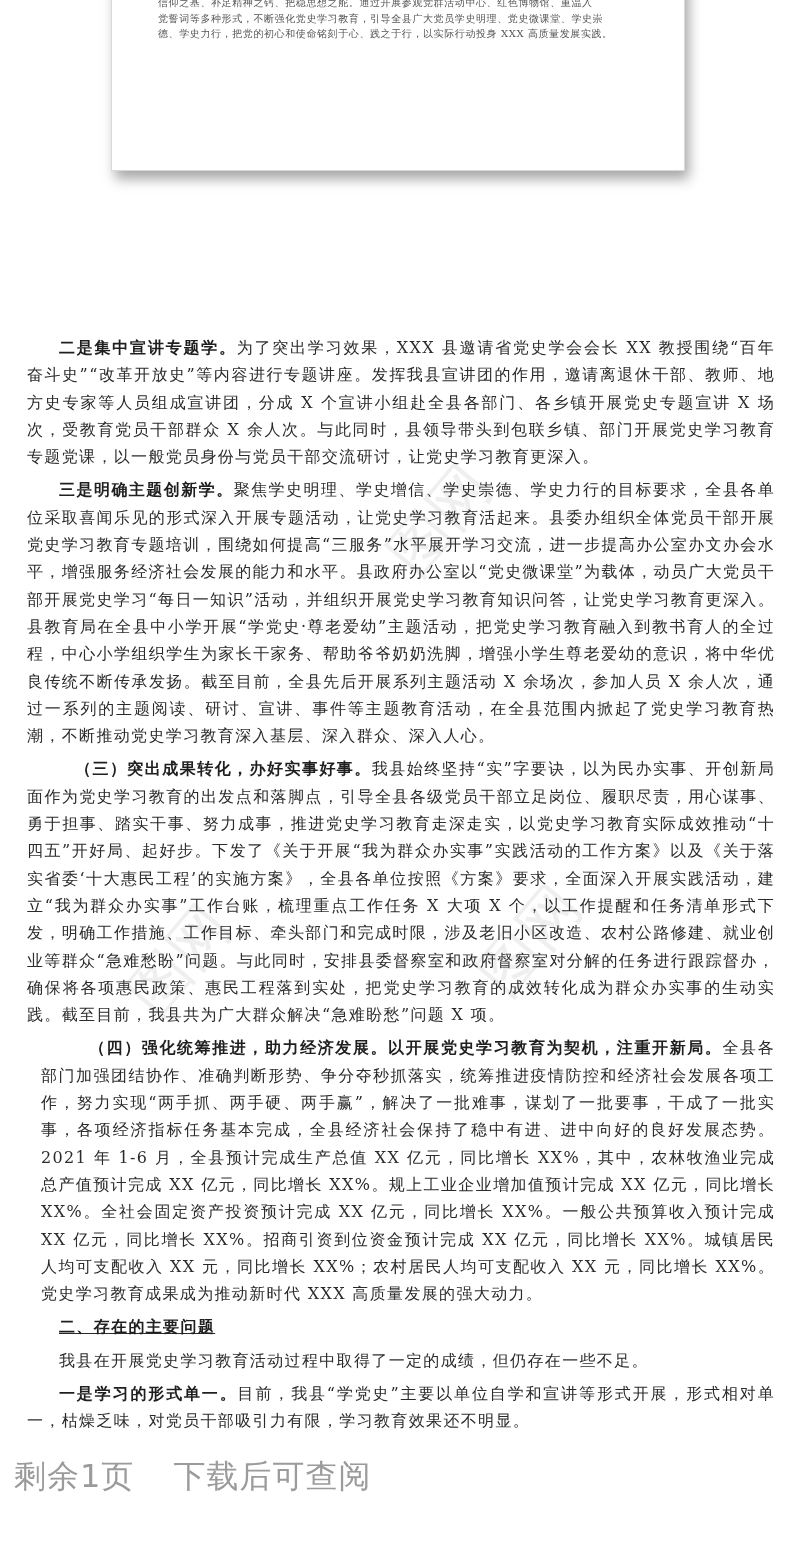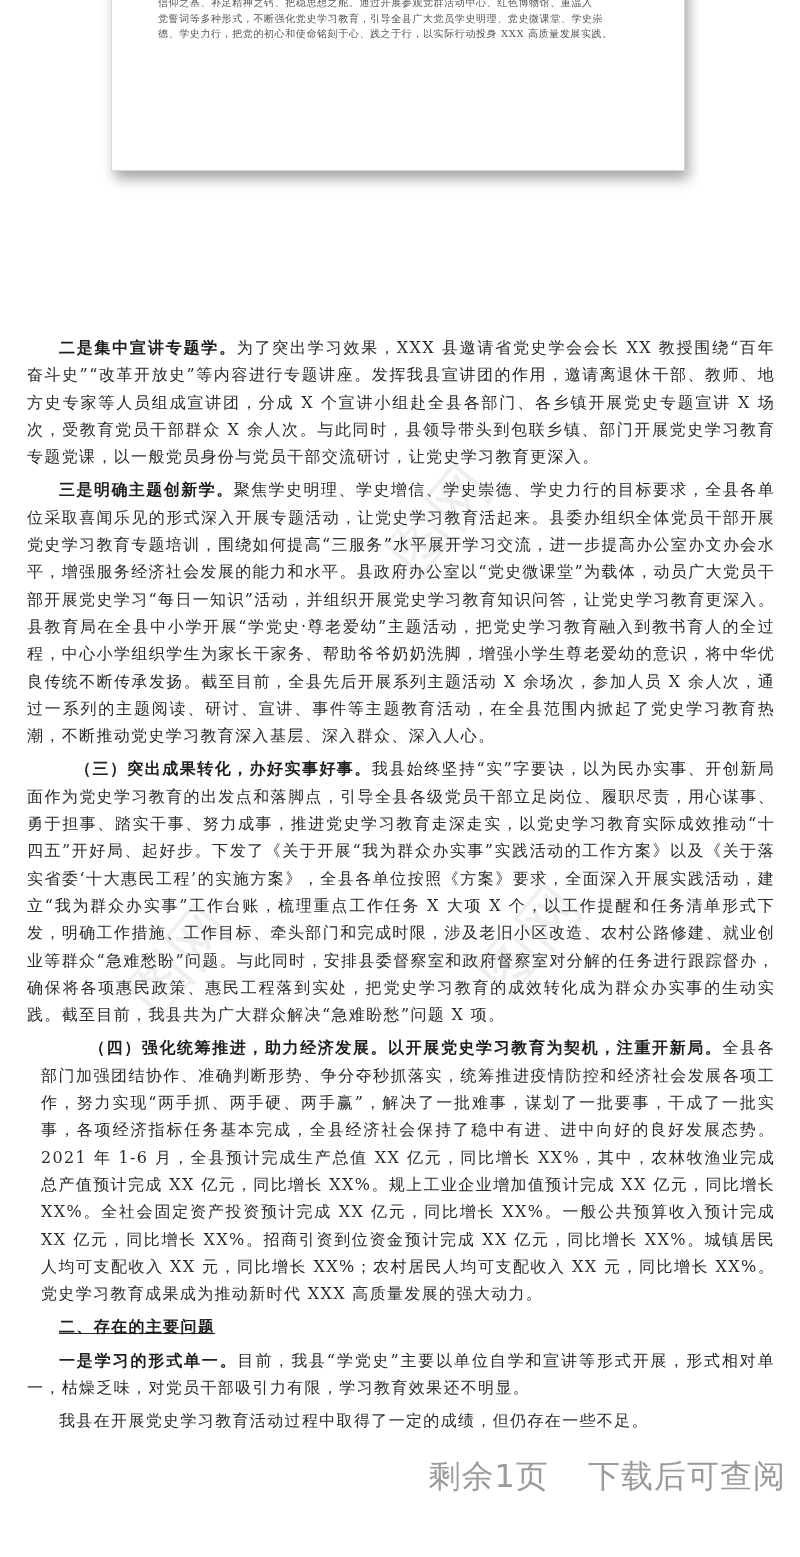--- a/index.html
+++ b/index.html
@@ -22,21 +22,21 @@
   }
   .body-text p { margin: 0 0 6px 0; text-indent: 2em; }
   .body-text b { font-weight: bold; color: #1f1f1f; }
   .heading-line { margin: 0 0 8px 0; text-decoration: underline; }
   .watermark {
     position: absolute; color: rgba(150,150,150,0.15); font-size: 60px;
     font-family: "DejaVu Sans", sans-serif; transform: rotate(-50deg);
     pointer-events: none; white-space: nowrap;
   }
   .more-banner {
-    position: absolute; left: 0; top: 1455px; width: 800px; text-align: right;
+    position: absolute; left: 0; top: 1455px; width: 800px; text-align: left;
     font-family: "DejaVu Sans", "Liberation Sans", sans-serif;
     font-size: 32px; color: #9b9b9b; letter-spacing: 1px;
   }
   .more-banner span { margin: 0 14px; }
 </style>
 </head>
 <body>
 
 <div class="preview-card">
   <div class="preview-text">
@@ -59,22 +59,22 @@
   </p>
   <p style="text-indent:3em;">
     <b>（三）突出成果转化，办好实事好事。</b><span>我县始终坚持“实”字要诀，以为民办实事、开创新局面作为党史学习教育的出发点和落脚点，引导全县各级党员干部立足岗位、履职尽责，用心谋事、勇于担事、踏实干事、努力成事，推进党史学习教育走深走实，以党史学习教育实际成效推动“十四五”开好局、起好步。下发了《关于开展“我为群众办实事”实践活动的工作方案》以及《关于落实省委‘十大惠民工程’的实施方案》，全县各单位按照《方案》要求，全面深入开展实践活动，建立“我为群众办实事”工作台账，梳理重点工作任务 X 大项 X 个，以工作提醒和任务清单形式下发，明确工作措施、工作目标、牵头部门和完成时限，涉及老旧小区改造、农村公路修建、就业创业等群众“急难愁盼”问题。与此同时，安排县委督察室和政府督察室对分解的任务进行跟踪督办，确保将各项惠民政策、惠民工程落到实处，把党史学习教育的成效转化成为群众办实事的生动实践。截至目前，我县共为广大群众解决“急难盼愁”问题 X 项。</span>
   </p>
   <p style="text-indent:3em;margin-left:14px;">
     <b>（四）强化统筹推进，助力经济发展。以开展党史学习教育为契机，注重开新局。</b><span>全县各部门加强团结协作、准确判断形势、争分夺秒抓落实，统筹推进疫情防控和经济社会发展各项工作，努力实现“两手抓、两手硬、两手赢”，解决了一批难事，谋划了一批要事，干成了一批实事，各项经济指标任务基本完成，全县经济社会保持了稳中有进、进中向好的良好发展态势。2021 年 1-6 月，全县预计完成生产总值 XX 亿元，同比增长 XX%，其中，农林牧渔业完成总产值预计完成 XX 亿元，同比增长 XX%。规上工业企业增加值预计完成 XX 亿元，同比增长 XX%。全社会固定资产投资预计完成 XX 亿元，同比增长 XX%。一般公共预算收入预计完成 XX 亿元，同比增长 XX%。招商引资到位资金预计完成 XX 亿元，同比增长 XX%。城镇居民人均可支配收入 XX 元，同比增长 XX%；农村居民人均可支配收入 XX 元，同比增长 XX%。党史学习教育成果成为推动新时代 XXX 高质量发展的强大动力。</span>
   </p>
   <p class="heading-line">
     <b>二、存在的主要问题</b>
   </p>
+  <p>我县在开展党史学习教育活动过程中取得了一定的成绩，但仍存在一些不足。</p>
   <p>
     <b>一是学习的形式单一。</b><span>目前，我县“学党史”主要以单位自学和宣讲等形式开展，形式相对单一，枯燥乏味，对党员干部吸引力有限，学习教育效果还不明显。</span>
   </p>
-  <p>我县在开展党史学习教育活动过程中取得了一定的成绩，但仍存在一些不足。</p>
 </div>
 
 <div class="more-banner">
   <span>剩余1页</span>
   <span>下载后可查阅</span>
 </div>
 
 </body></html>

